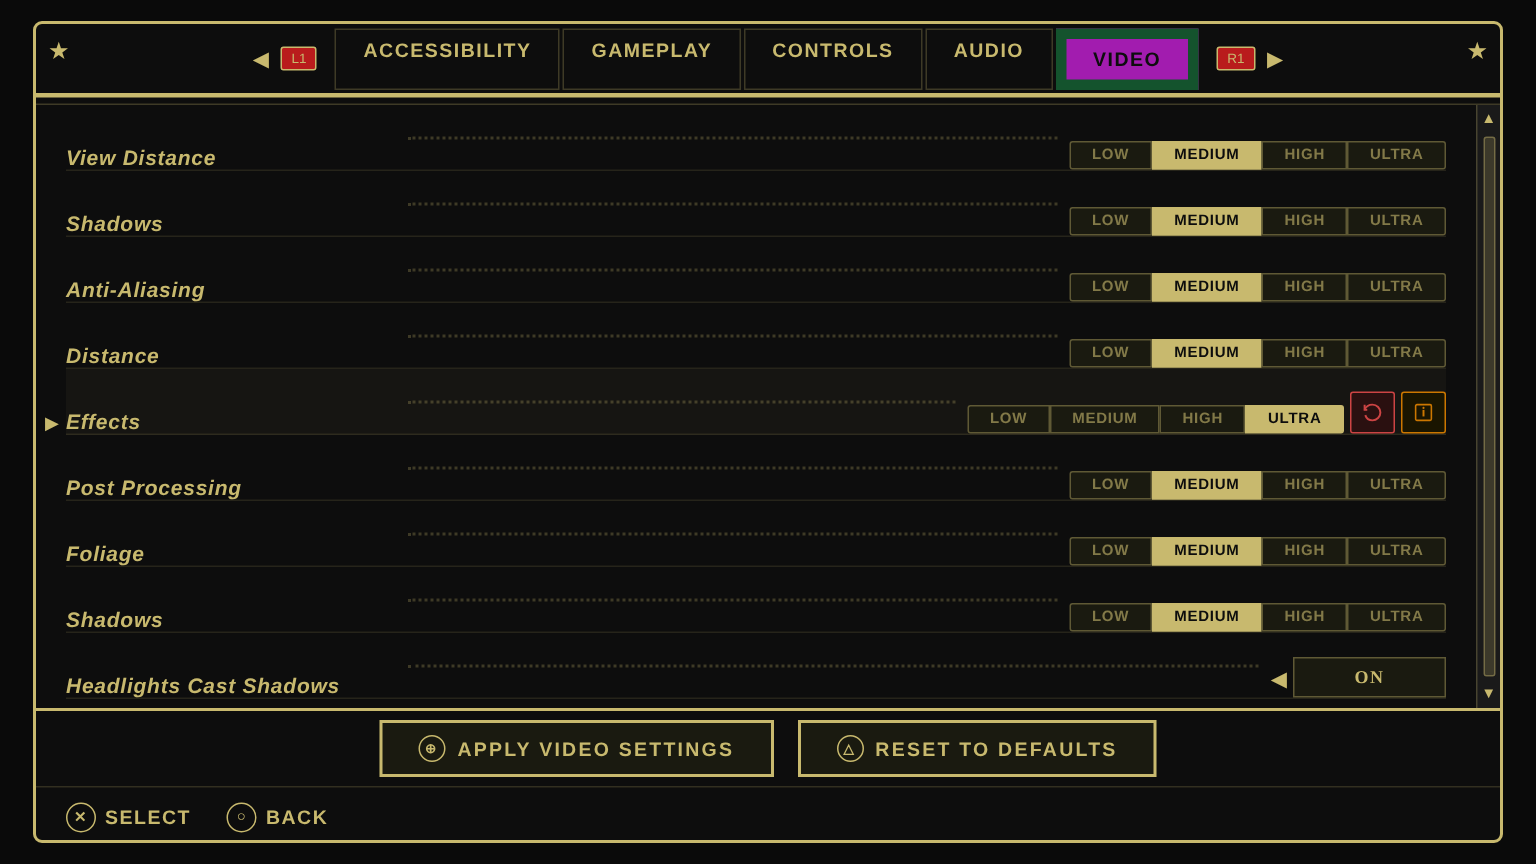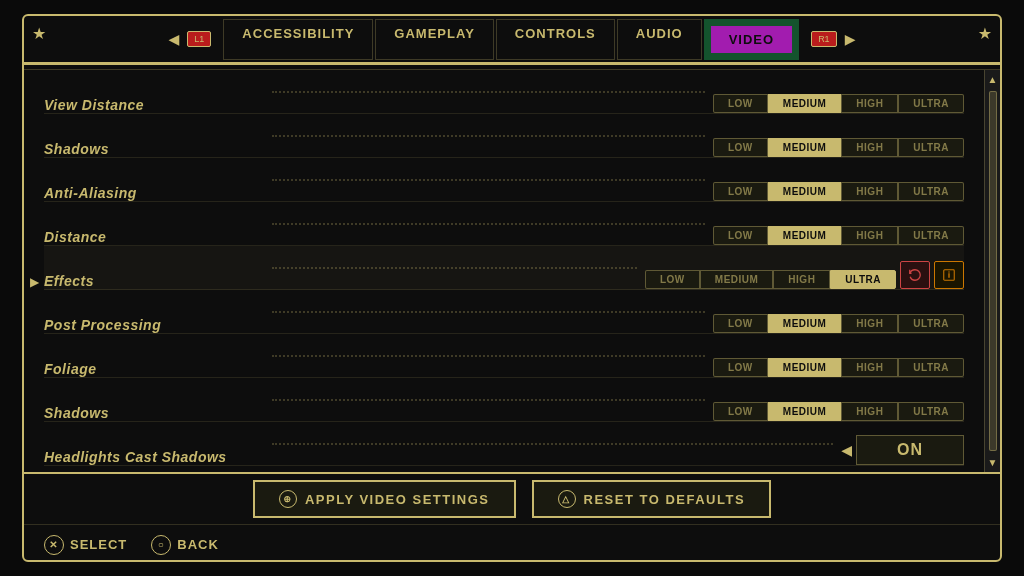--- a/index.html
+++ b/index.html
@@ -237,25 +237,26 @@
     .toggle-arrow-left {
       color: #c8b96e;
       font-size: 14px;
       margin-right: 4px;
     }
 
     .toggle-value {
       background: #1a1a10;
       border: 1px solid #c8b96e66;
       color: #c8b96e;
-      font-size: 16px;
+      font-size: 12px;
       font-weight: bold;
       letter-spacing: 1px;
       padding: 5px 40px;
       text-transform: uppercase;
+      font-family: Liberation Serif, serif;
     }
 
     
     .bottom-bar {
       height: 52px;
       border-top: 2px solid #c8b96e;
       display: flex;
       align-items: center;
       justify-content: center;
       gap: 16px;

